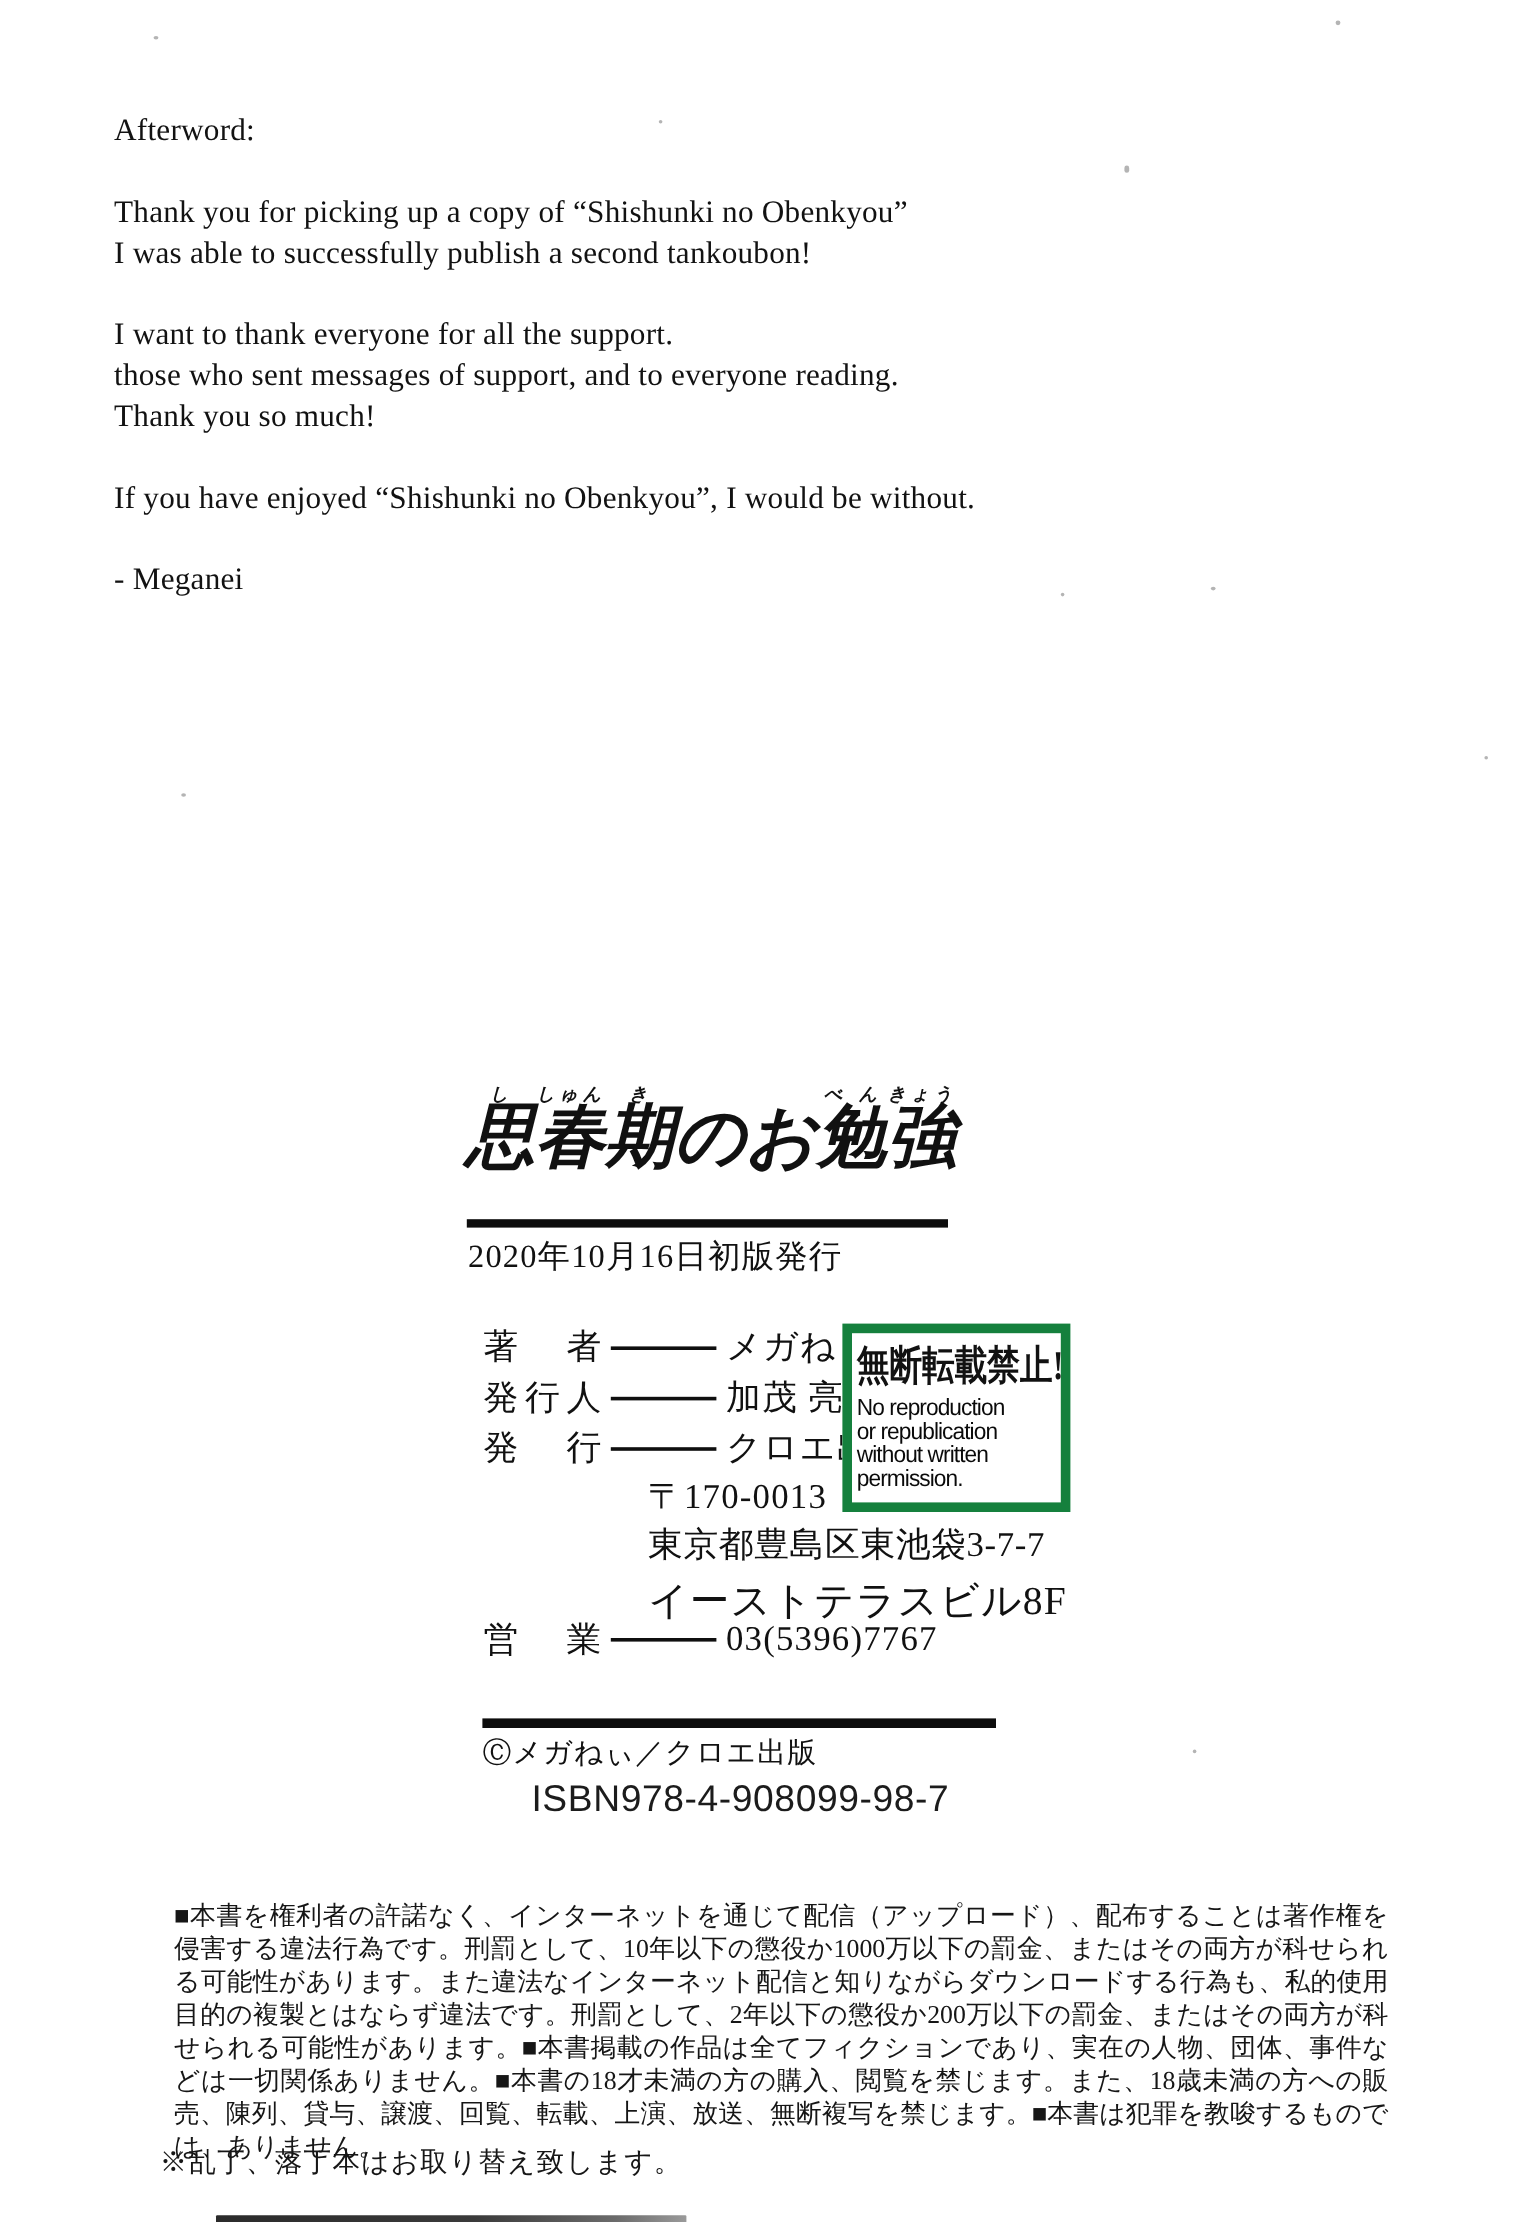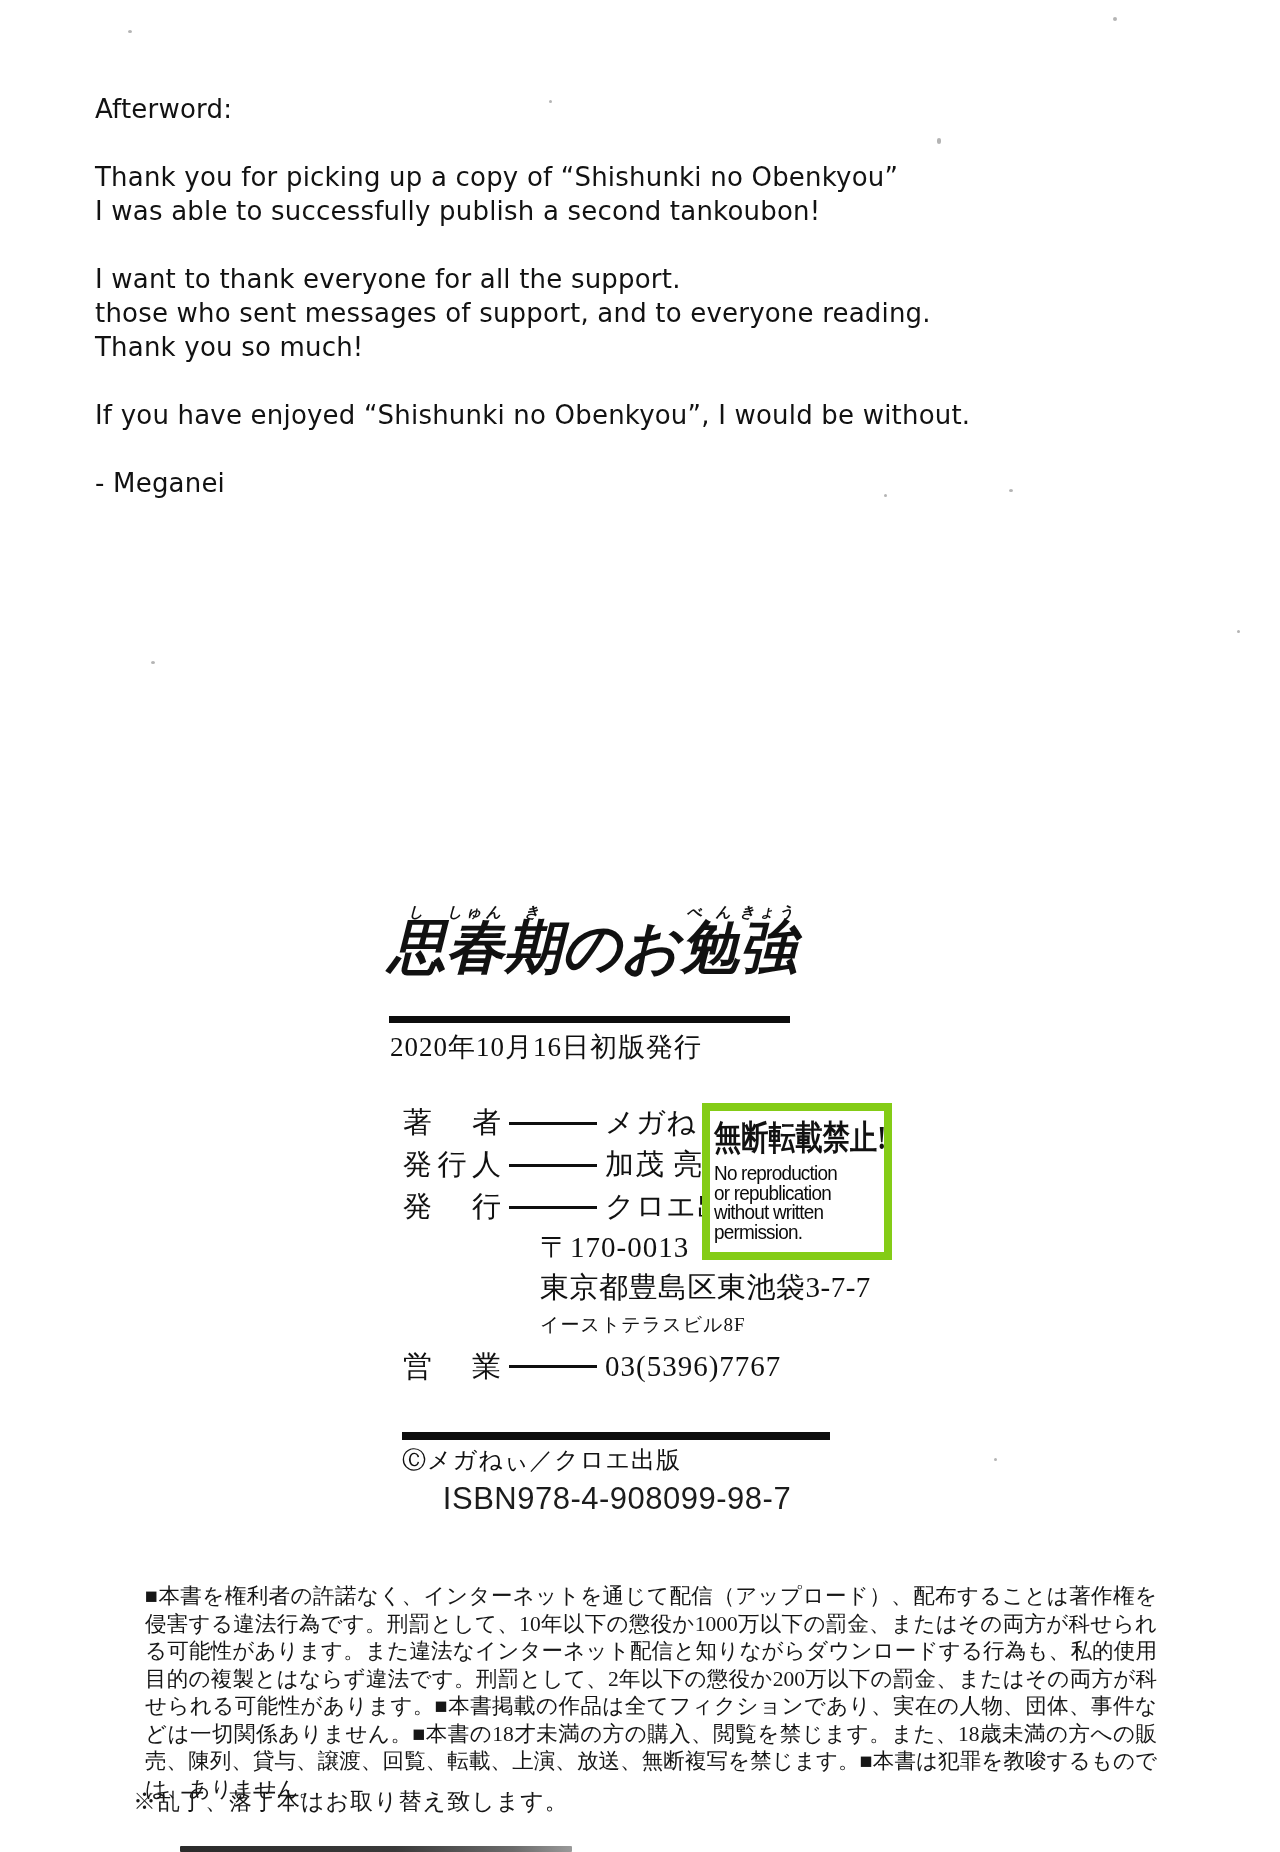--- a/index.html
+++ b/index.html
@@ -14,21 +14,21 @@
   }
 
   
   .afterword{
     position:absolute;left:95px;top:92px;width:1060px;
     font-family:"DejaVu Sans","Liberation Sans",sans-serif;
     font-size:26px;line-height:34px;
     color:#121212;
     letter-spacing:.2px;
   }
-  .afterword .line{min-height:34px;white-space:pre-wrap;}
+  .afterword .line{min-height:34px;white-space:pre-wrap;font-family:Liberation Serif, serif;}
 
   
   .title-wrap{
     position:absolute;left:388px;top:905px;width:410px;
     font-weight:700;
     font-family:"Liberation Serif","DejaVu Serif",serif;
     font-style:italic;
   }
   .title-wrap ruby{ruby-position:over;}
   .title-main{font-size:58px;letter-spacing:0px;line-height:1.1;display:block;white-space:nowrap;}
@@ -48,37 +48,37 @@
     text-align:justify;text-align-last:justify;
   }
   .dash{
     display:inline-block;width:88px;height:3px;background:#0f0f0f;
     margin:0 8px 0 8px;
   }
   .credit-value{letter-spacing:1px;}
 
   .postal{position:absolute;left:540px;top:1228px;font-size:29px;letter-spacing:1px;}
   .addr1{position:absolute;left:540px;top:1268px;font-size:29px;letter-spacing:.5px;}
-  .addr2{position:absolute;left:540px;top:1312px;font-size:19px;letter-spacing:1px;}
+  .addr2{position:absolute;left:540px;top:1312px;font-size:33px;letter-spacing:1px;}
 
   .contacts{position:absolute;left:403px;top:1346px;}
   .contact-row{display:flex;align-items:center;height:41px;font-size:29px;}
 
   .rule2{position:absolute;left:402px;top:1432px;width:428px;height:8px;background:#0d0d0d;}
   .copyright{position:absolute;left:402px;top:1444px;font-size:24px;letter-spacing:1px;}
   .isbn{
     position:absolute;left:402px;top:1481px;width:430px;text-align:center;
     font-family:"Liberation Sans","DejaVu Sans",sans-serif;
     font-size:31px;letter-spacing:.5px;color:#1c1c1c;
   }
 
   
   .norepro{
     position:absolute;left:702px;top:1103px;width:190px;height:157px;
-    border:8px solid #84cc16;background:#fff;box-sizing:border-box;
+    border:8px solid #15803d;background:#fff;box-sizing:border-box;
     padding:2px 3px 0 4px;overflow:hidden;
   }
   .norepro-jp{
     font-size:34px;font-weight:700;white-space:nowrap;
     transform:scaleX(0.80);transform-origin:left center;
     font-family:"Liberation Serif","DejaVu Serif",serif;
     margin-top:2px;
   }
   .norepro-en{
     font-family:"Liberation Sans","DejaVu Sans",sans-serif;

